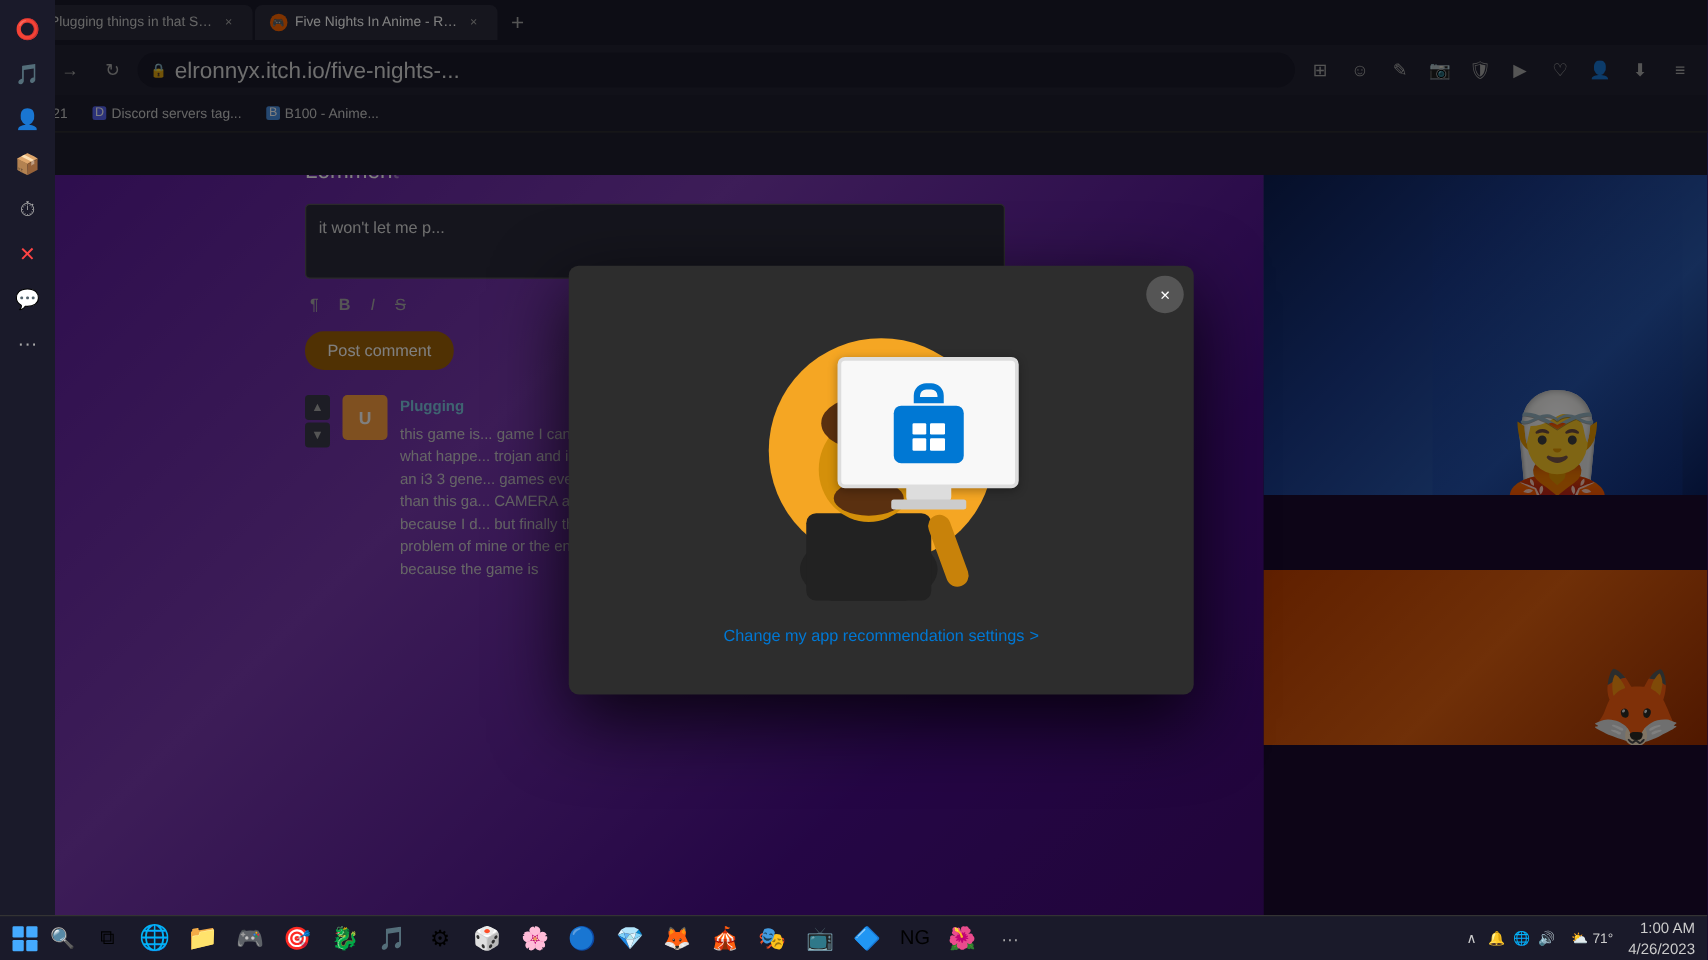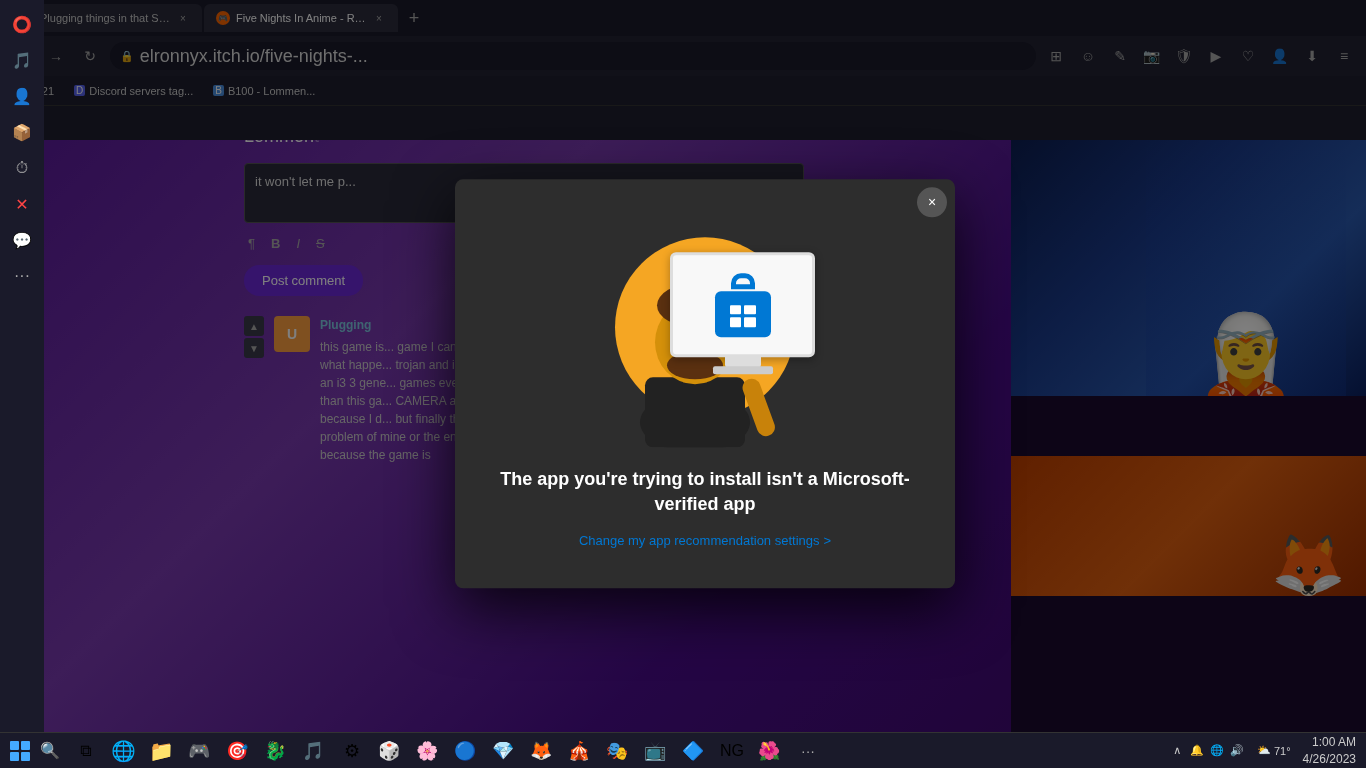--- a/index.html
+++ b/index.html
@@ -244,21 +244,21 @@
     }
 
     .toolbar-btn {
       color: #aaa;
       font-size: 13px;
       cursor: pointer;
       padding: 2px 4px;
     }
 
     .post-comment-btn {
-      background: #6d28d9;
+      background: #a16207;
       color: #fff;
       border: none;
       border-radius: 15px;
       padding: 8px 18px;
       font-size: 13px;
       cursor: pointer;
       margin-bottom: 20px;
     }
 
     
@@ -588,21 +588,21 @@
     <div class="bookmark-item">
       <span style="font-size:10px; background:#f60; border-radius:2px; padding:0 2px; color:#fff;">e</span>
       <span>e621</span>
     </div>
     <div class="bookmark-item">
       <span style="font-size:10px; background:#5865f2; border-radius:2px; padding:0 2px; color:#fff;">D</span>
       <span>Discord servers tag...</span>
     </div>
     <div class="bookmark-item">
       <span style="font-size:10px; background:#4a90e2; border-radius:2px; padding:0 2px; color:#fff;">B</span>
-      <span>B100 - Lommen...</span>
+      <span>B100 - Anime...</span>
     </div>
   </div>
 </div>
 
 <div class="page-content">
 
   <div style="position:absolute; top:0; left:0; right:0; bottom:0; background: linear-gradient(135deg, #5a1a9a 0%, #7a3ab0 30%, #4a0d8b 60%, #3a0860 100%);"></div>
 
   <div class="comment-section">
     <h2>
@@ -715,21 +715,20 @@
             <div style="background:#fff; border-radius:1px;"></div>
             <div style="background:#fff; border-radius:1px;"></div>
           </div>
         </div>
 
         <div style="position:absolute; bottom:-14px; left:50%; transform:translateX(-50%); width:36px; height:12px; background:#ddd; border-radius:0 0 4px 4px;"></div>
         <div style="position:absolute; bottom:-20px; left:50%; transform:translateX(-50%); width:60px; height:8px; background:#ccc; border-radius:2px;"></div>
       </div>
     </div>
 
-    <h2 class="modal-title">The app you're trying to install isn't a Microsoft-verified app</h2>
 
 
 
     <a class="change-settings-link" href="#">
       <span>Change my app recommendation settings</span>
       <span>&gt;</span>
     </a>
   </div>
 </div>
 

